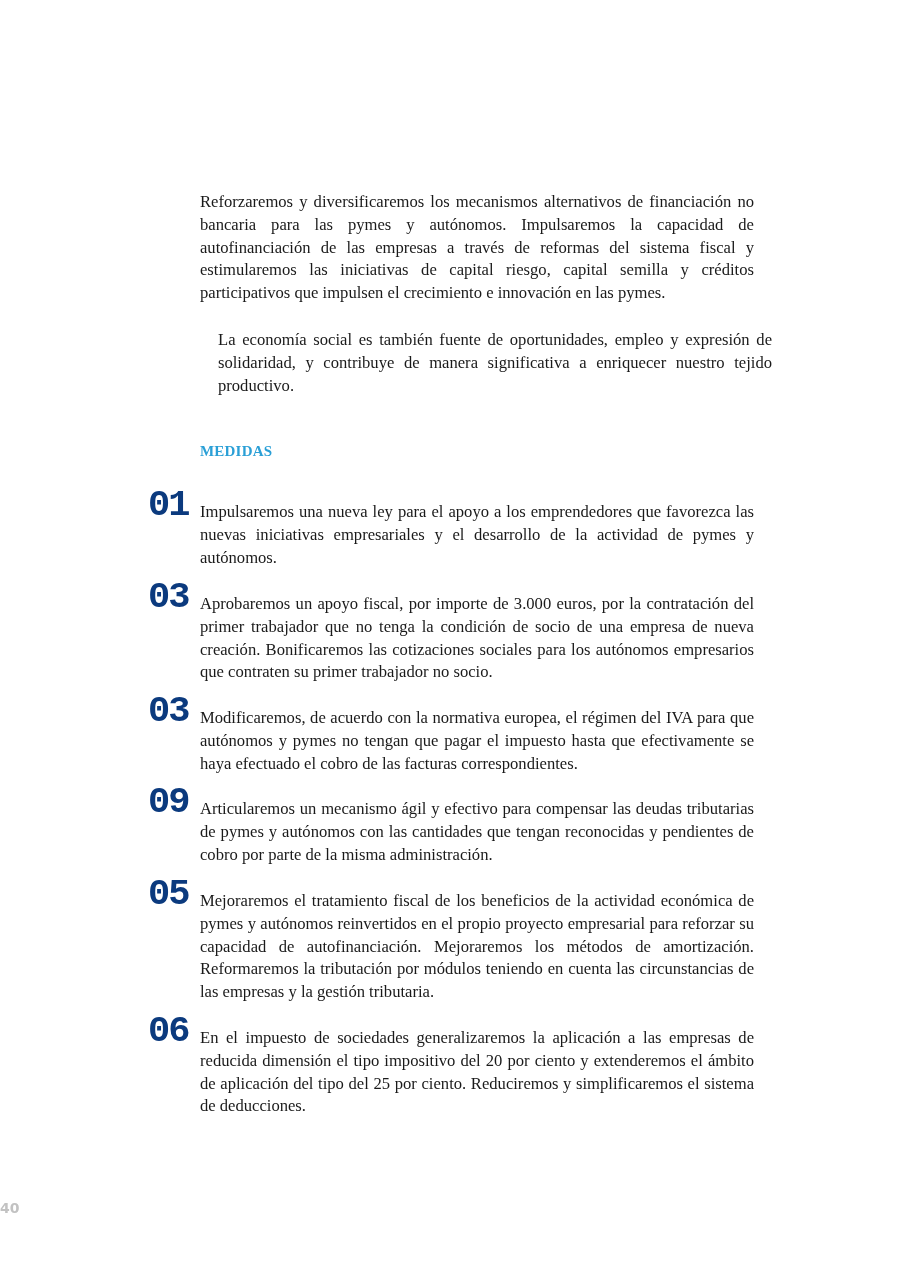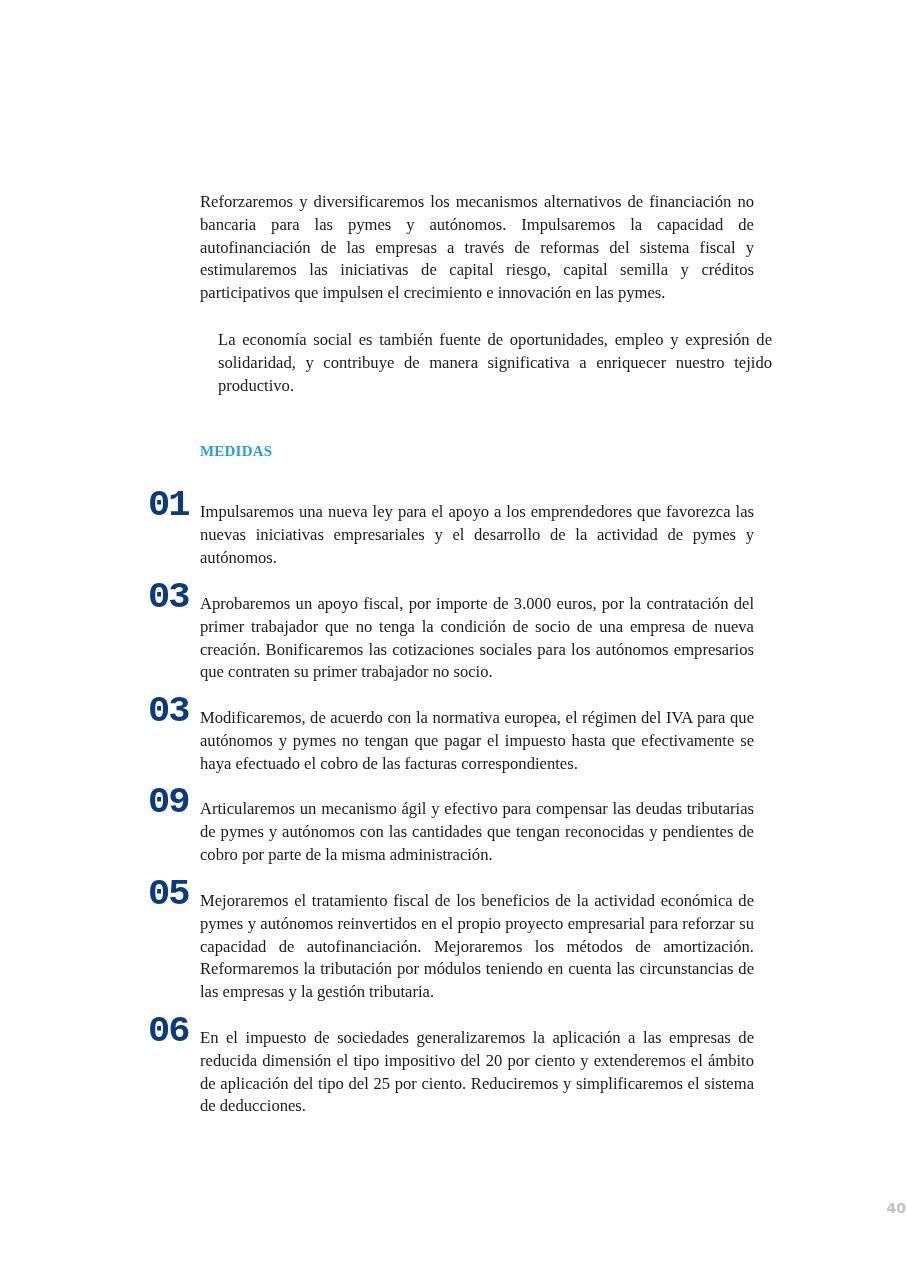--- a/index.html
+++ b/index.html
@@ -18,21 +18,21 @@
   }
   .measure { position: absolute; left: 0; width: 906px; }
   .num {
     position: absolute; left: 148px; top: -2px;
     font-family: Liberation Mono, monospace;
     font-weight: bold; font-size: 37px; line-height: 40px;
     color: #0b3a7e; letter-spacing: -2px; text-align: center;
   }
   .measure .para { position: absolute; left: 200px; top: 14px; }
   .page-number {
-    position: absolute; left: 0; width: 906px; top: 1200px; text-align: right;
+    position: absolute; left: 0; width: 906px; top: 1200px; text-align: left;
     font-family: "DejaVu Sans", "Liberation Sans", sans-serif;
     font-weight: bold; font-size: 14px; color: #c2c2c2;
   }
 </style>
 </head>
 <body>
 
 <div class="page">
 
   <p class="para" style="top:191px;">Reforzaremos y diversificaremos los mecanismos alternativos de financiación no bancaria para las pymes y autónomos. Impulsaremos la capacidad de autofinanciación de las empresas a través de reformas del sistema fiscal y estimularemos las iniciativas de capital riesgo, capital semilla y créditos participativos que impulsen el crecimiento e innovación en las pymes.</p>

